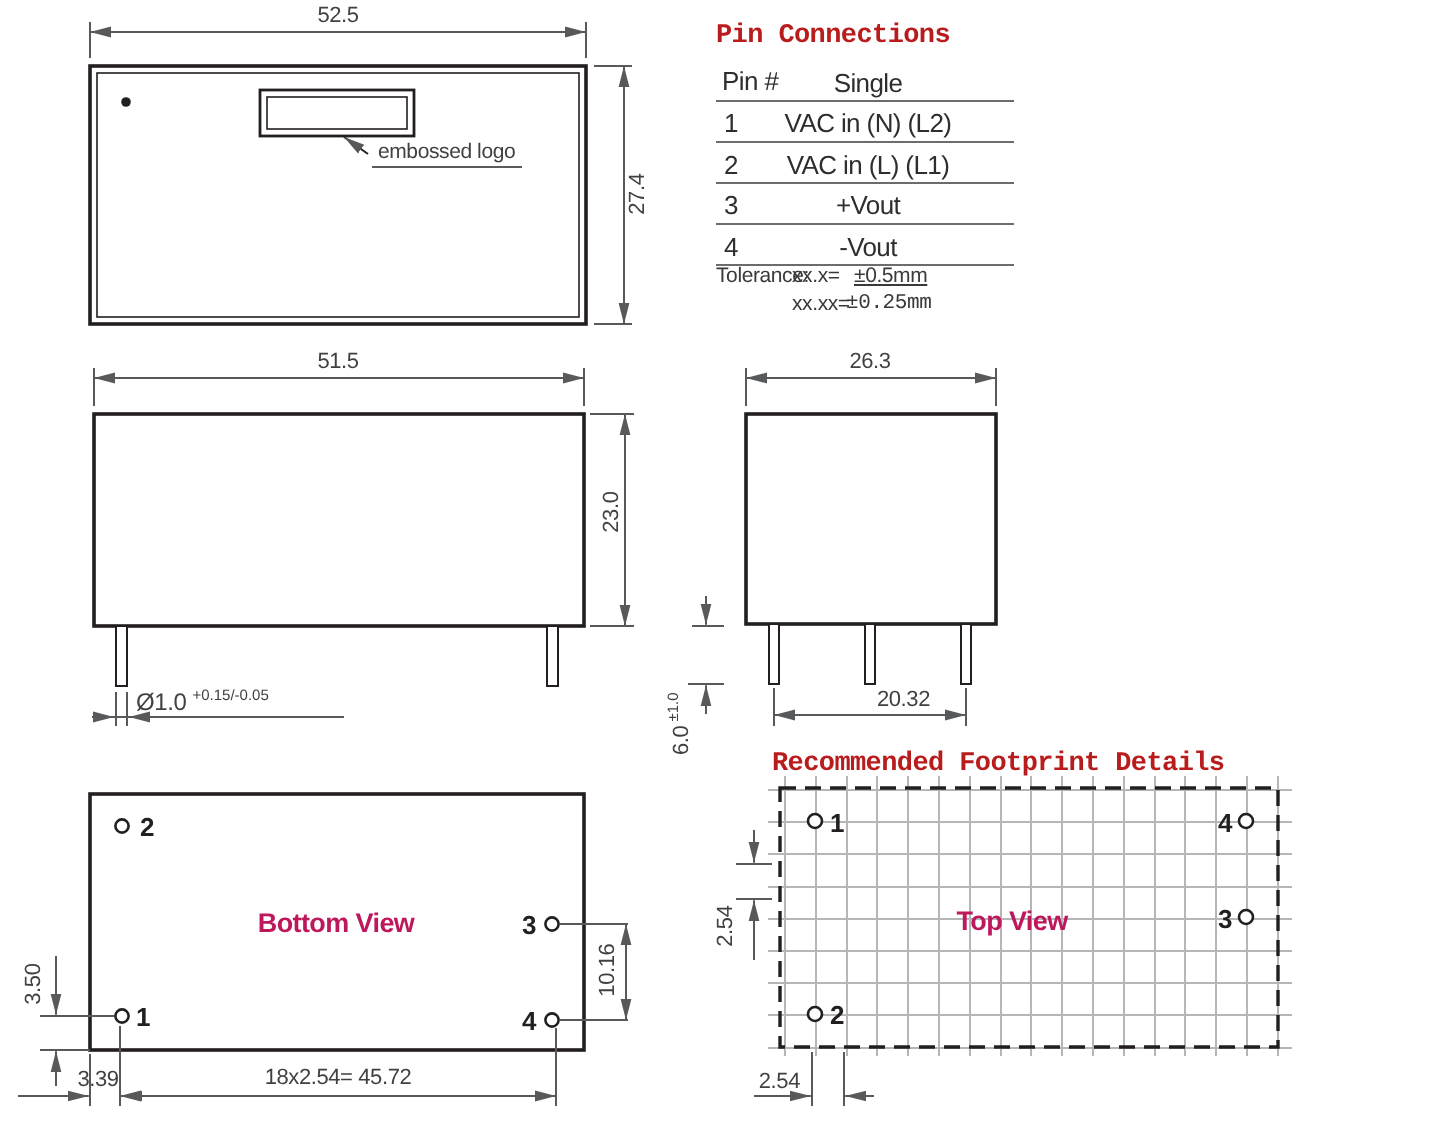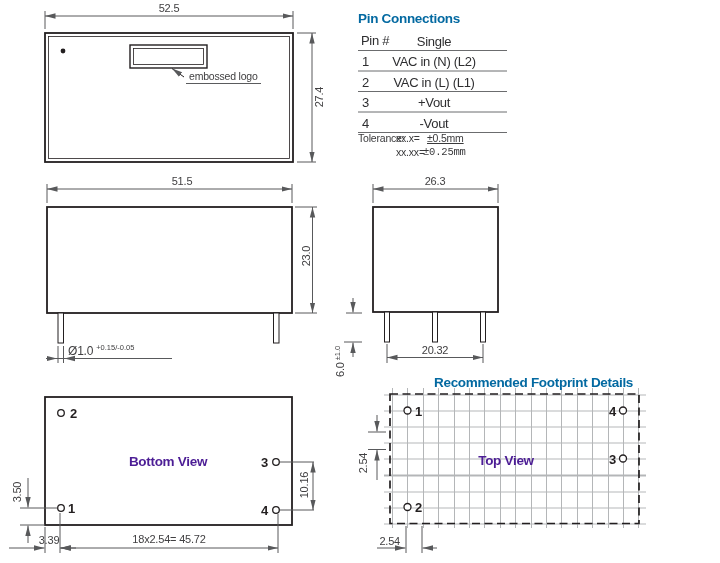--- a/index.html
+++ b/index.html
@@ -5,22 +5,22 @@
   html,body{margin:0;padding:0;background:#fff;}
   .page{position:relative;width:720px;height:563px;background:#fff;overflow:hidden;
         font-family:"Liberation Sans",sans-serif;}
   svg{position:absolute;left:0;top:0;}
   .t{position:absolute;white-space:nowrap;color:#414042;font-size:11px;letter-spacing:-0.2px;line-height:1.1;}
   .c{text-align:center;}
   .r{text-align:right;}
   .v{transform:rotate(-90deg);}
   .big{font-size:12px;}
   .pn{position:absolute;font-weight:bold;color:#231f20;font-size:13px;letter-spacing:-0.2px;line-height:1;}
-  .vtitle{position:absolute;font-weight:bold;color:#4c1d95;font-size:13.5px;letter-spacing:-0.3px;line-height:1.1;}
-  .h1{position:absolute;font-weight:bold;color:#0369a1;font-size:13.5px;letter-spacing:-0.3px;}
+  .vtitle{position:absolute;font-weight:bold;color:#be185d;font-size:13.5px;letter-spacing:-0.3px;line-height:1.1;}
+  .h1{position:absolute;font-weight:bold;color:#b91c1c;font-size:13.5px;letter-spacing:-0.3px;font-family:Liberation Mono, monospace;}
   .tbl{position:absolute;color:#2e2e30;font-size:13px;letter-spacing:-0.3px;line-height:1;}
   .tol{position:absolute;color:#3a3a3c;font-size:10.5px;letter-spacing:-0.2px;line-height:1;}
   sup{font-size:7.5px;letter-spacing:0;}
   .logo-text{position:absolute;left:130px;top:45px;width:77px;height:23px;line-height:23px;
              text-align:center;font-weight:bold;font-size:13px;letter-spacing:3px;
              color:#fff;-webkit-text-stroke:1px #2a2a2c;text-shadow:0 0 1px #4a4a4a;}
   .note{position:absolute;left:186px;top:70px;font-size:10.5px;color:#414042;
         border-bottom:1px solid #5a5b5d;padding:0 3px 1px 3px;letter-spacing:-0.2px;}
   .grid{position:absolute;left:384px;top:388px;width:262px;height:140px;
         background-image:
@@ -177,39 +177,39 @@
   <div class="tbl" style="left:362px;top:96px;">3</div>
   <div class="tbl c" style="left:378px;top:96px;width:112px;">+Vout</div>
   <div class="tbl" style="left:362px;top:116.5px;">4</div>
   <div class="tbl c" style="left:378px;top:116.5px;width:112px;">-Vout</div>
   <div class="tol" style="left:358px;top:133px;">Tolerance:</div>
   <div class="tol" style="left:396px;top:133px;">xx.x=</div>
   <div class="tol" style="left:427px;top:133px;text-decoration:underline;">±0.5mm</div>
   <div class="tol" style="left:396px;top:147px;">xx.xx=</div>
   <div class="tol" style="left:423px;top:147px;font-family:Liberation Mono, monospace;">±0.25mm</div>
 
-  <div class="t c" style="left:152px;top:175px;width:60px;">51.5</div>
+  <div class="t c" style="left:139px;top:175px;width:60px;">51.5</div>
   <div class="t c v" style="left:283px;top:250px;width:46px;">23.0</div>
   <div class="t big" style="left:68px;top:344px;"><span>Ø1.0</span><sup style="margin-left:3px;">+0.15/-0.05</sup></div>
 
   <div class="t c" style="left:405px;top:175px;width:60px;">26.3</div>
-  <div class="t c" style="left:405px;top:344px;width:60px;">20.32</div>
+  <div class="t c" style="left:405px;top:344px;width:60px;text-align:right;">20.32</div>
   <div class="t c v" style="left:310px;top:355px;width:60px;"><span>6.0</span><sup style="margin-left:2px;">±1.0</sup></div>
 
   <div class="vtitle" style="left:118px;top:455px;width:100px;text-align:center;">Bottom View</div>
   <div class="pn" style="left:70px;top:407px;">2</div>
   <div class="pn" style="left:68px;top:502px;">1</div>
   <div class="pn" style="left:261px;top:456px;">3</div>
   <div class="pn" style="left:261px;top:504px;">4</div>
   <div class="t c v" style="left:-6px;top:486px;width:46px;">3.50</div>
   <div class="t c" style="left:8px;top:534px;width:34px;margin-left:24px;">3.39</div>
   <div class="t c" style="left:109px;top:533px;width:120px;">18x2.54= 45.72</div>
   <div class="t c v" style="left:281px;top:479px;width:46px;">10.16</div>
 
-  <div class="h1" style="left:386px;top:375px;margin-left:48px;">Recommended Footprint Details</div>
+  <div class="h1" style="left:386px;top:375px;">Recommended Footprint Details</div>
   <div class="vtitle" style="left:456px;top:454px;width:100px;text-align:center;">Top View</div>
   <div class="pn" style="left:415px;top:405px;">1</div>
   <div class="pn" style="left:415px;top:501px;">2</div>
   <div class="pn r" style="left:603px;top:405px;width:13px;">4</div>
   <div class="pn r" style="left:603px;top:453px;width:13px;">3</div>
   <div class="t c v" style="left:340px;top:457px;width:46px;">2.54</div>
   <div class="t r" style="left:364px;top:535px;width:36px;">2.54</div>
 
 </div>
 

